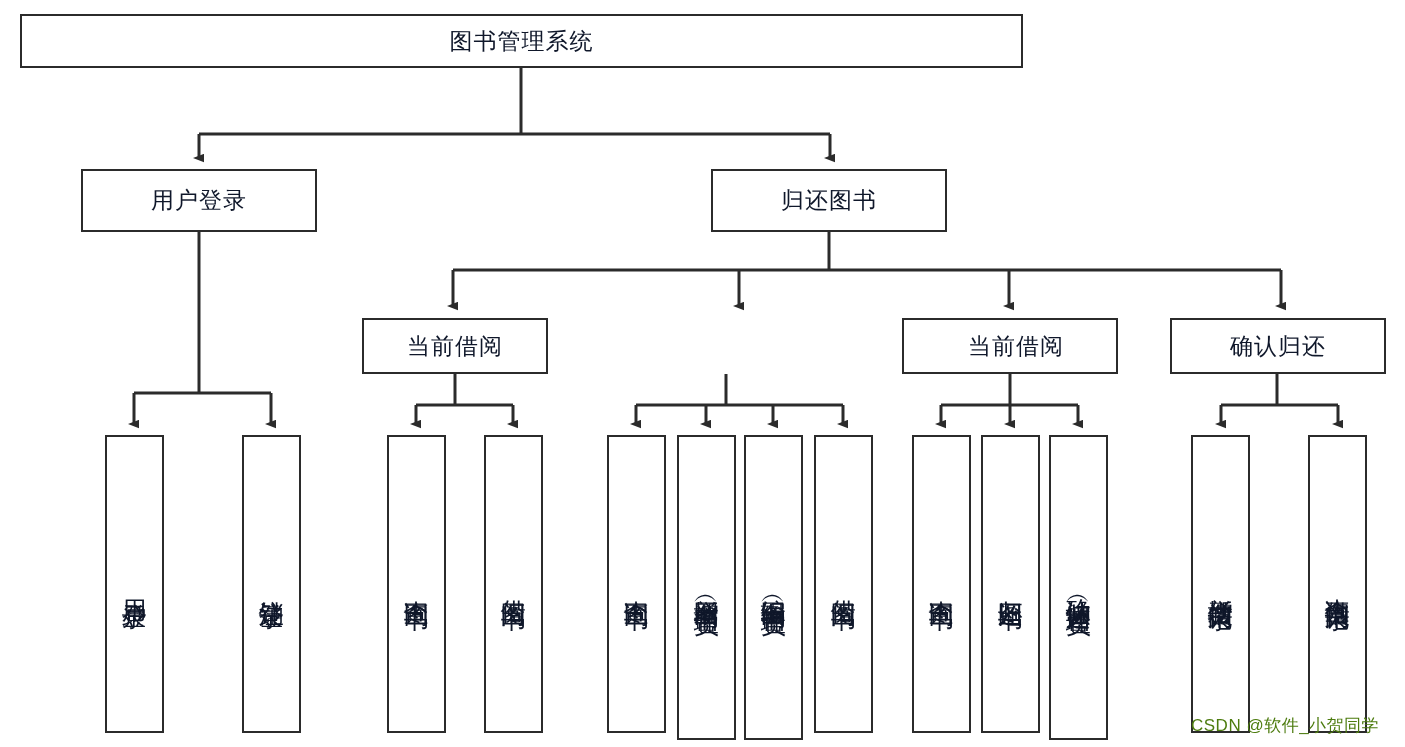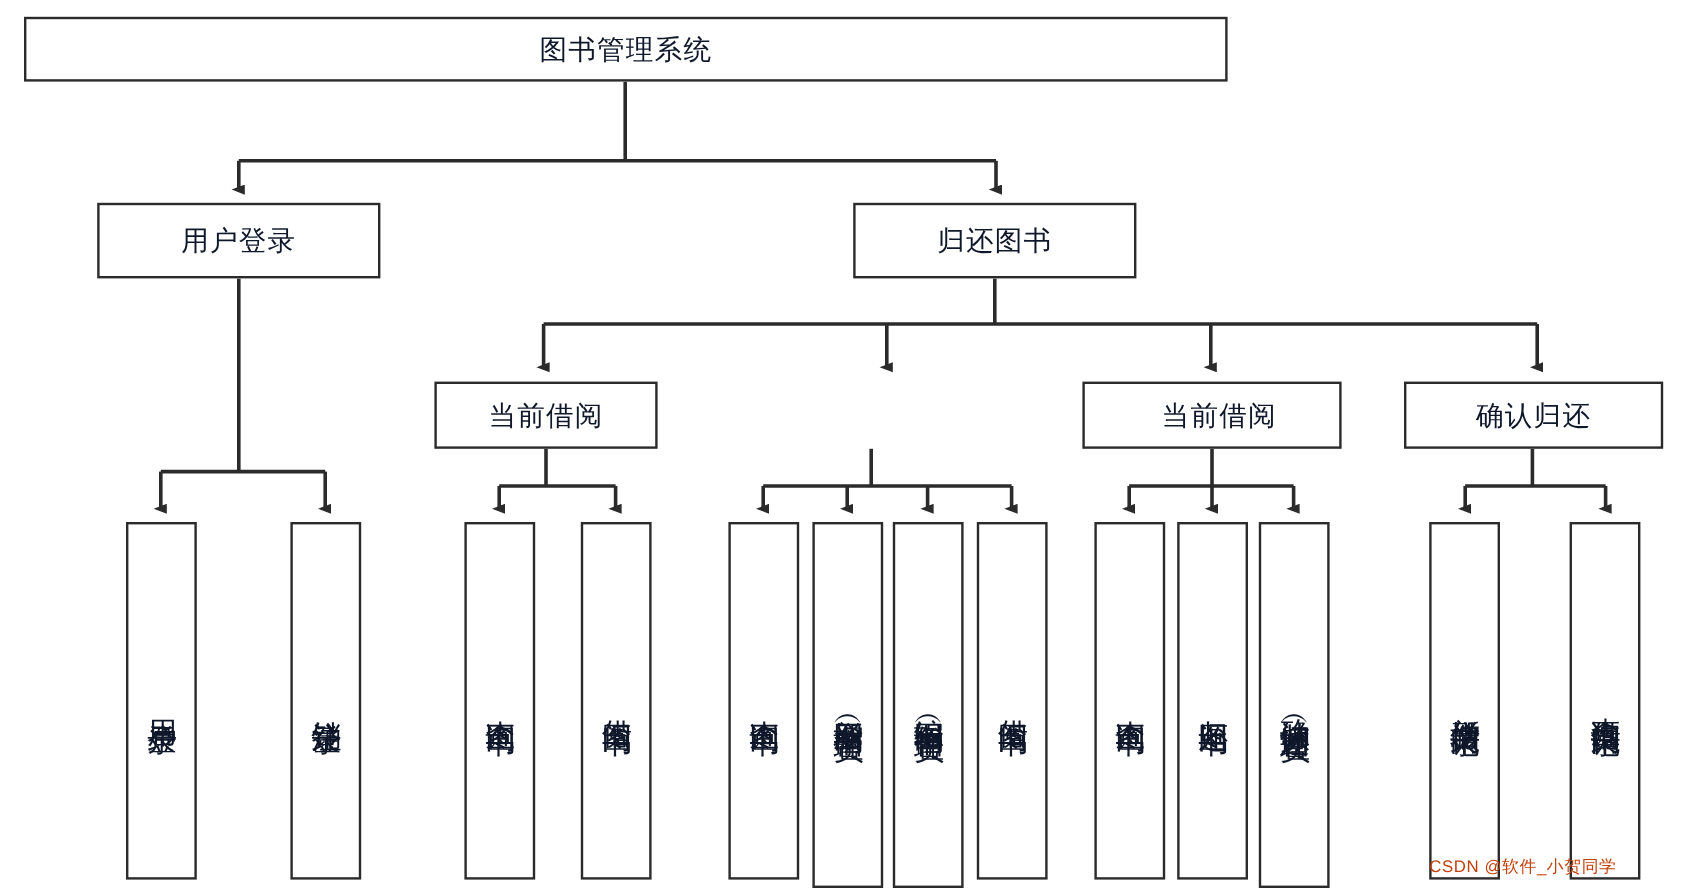--- a/index.html
+++ b/index.html
@@ -49,22 +49,22 @@
     padding-bottom: 4px;
   }
   .node.v .txt {
     writing-mode: vertical-rl;
     text-orientation: upright;
     display: block;
     white-space: nowrap;
   }
   .watermark {
     position: absolute;
-    font-size: 14px;
-    color: #c2410c;
+    font-size: 17px;
+    color: #4d7c0f;
     white-space: nowrap;
     letter-spacing: 0.5px;
   }
 </style>
 </head>
 <body>
 
 <div id="canvas">
 
   <svg class="wires" viewBox="0 0 1405 747" xmlns="http://www.w3.org/2000/svg">

